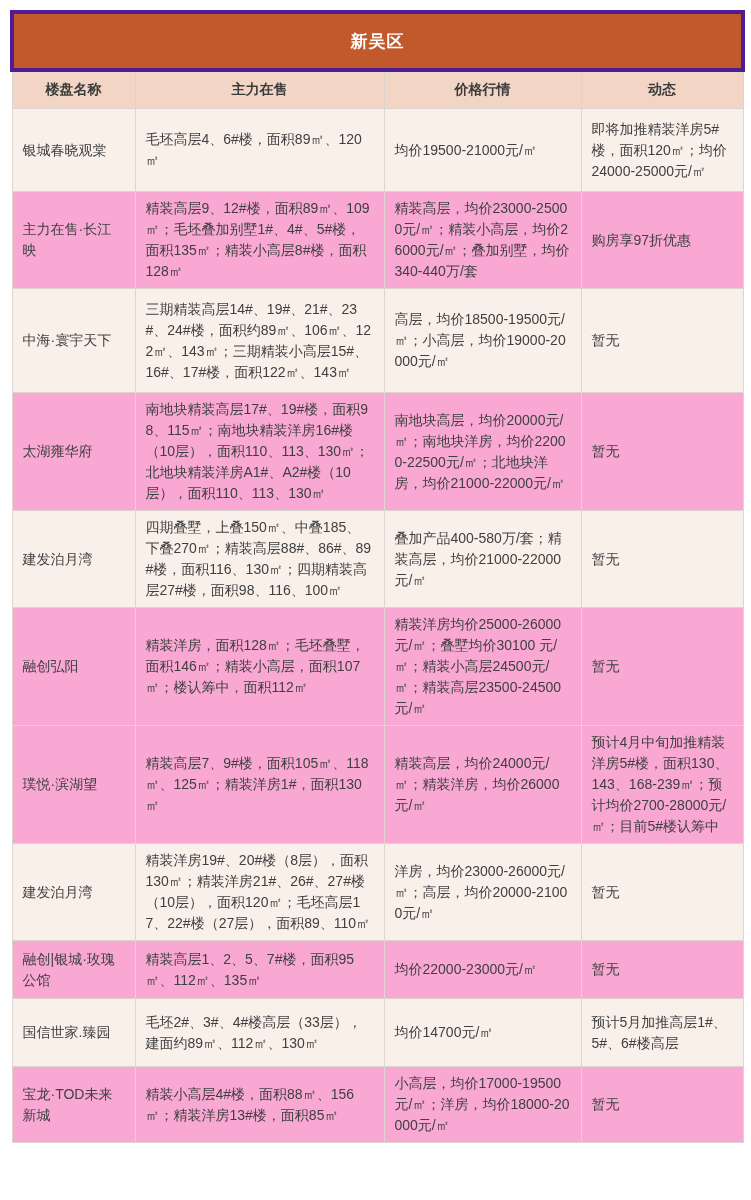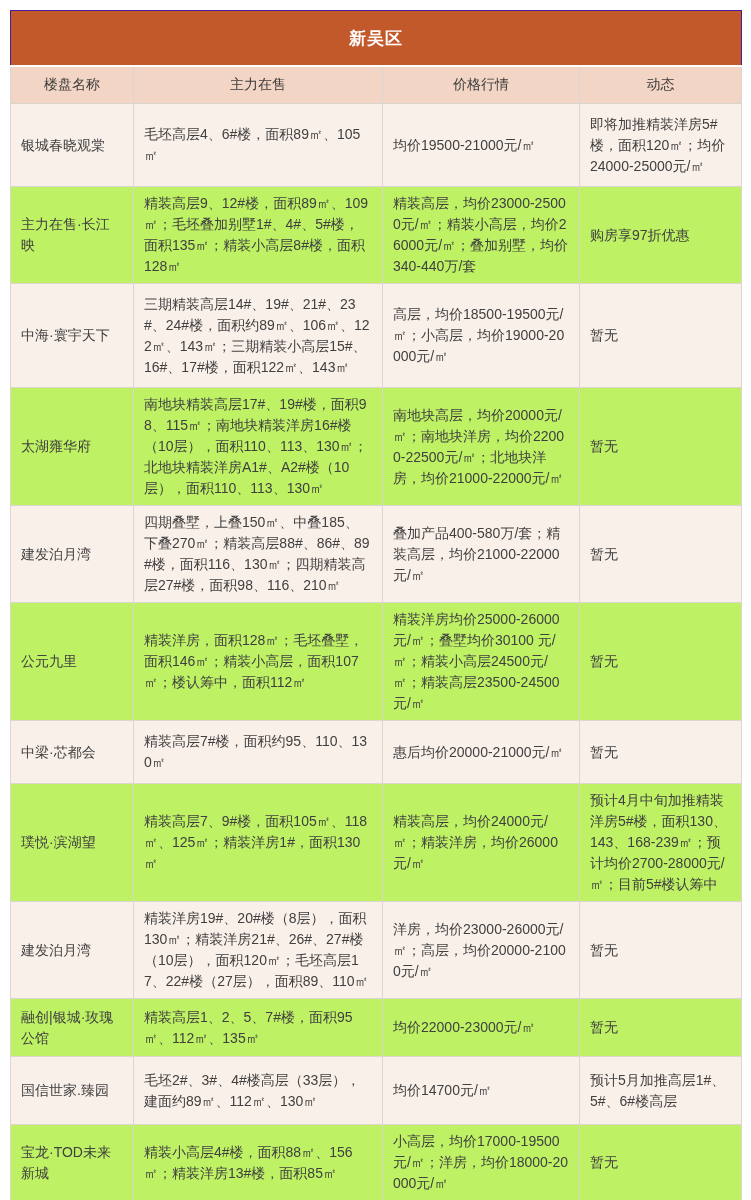--- a/index.html
+++ b/index.html
@@ -21,37 +21,37 @@
   }
   th.title-cell {
     background: #c2592a;
     color: #ffffff;
     height: 52px;
     font-size: 17px;
     font-weight: bold;
     text-align: center;
     vertical-align: middle;
     letter-spacing: 1px;
-    border: 1px solid #4c1d95;
+    border: 4px solid #4c1d95;
   }
   tr.colhead th {
     background: #f2d5c4;
     height: 34px;
     font-size: 14px;
-    font-weight: normal;
+    font-weight: bold;
     text-align: center;
     vertical-align: middle;
     color: #3c3c3c;
     border: 1px solid #dcd4ce;
     border-top: 2px solid #ffffff;
     margin-top: 13px;
   }
   td {
     border: 1px solid #ddd6d0;
-    background: #bef264;
+    background: #f9a8d4;
     padding: 6px 10px;
     font-size: 14px;
     line-height: 21px;
     vertical-align: middle;
     text-align: left;
     word-break: break-all;
     box-sizing: border-box;
   }
   tr.alt td { background: #faf0ea; }
   td.name { }
@@ -74,21 +74,21 @@
       <tr class="colhead">
         <th>楼盘名称</th>
         <th>主力在售</th>
         <th>价格行情</th>
         <th>动态</th>
       </tr>
     </thead>
     <tbody id="tbody">
         <tr class="alt" style="height: 83px;">
     <td class="name">银城春晓观棠</td>
-    <td>毛坯高层4、6#楼，面积89㎡、105㎡</td>
+    <td>毛坯高层4、6#楼，面积89㎡、120㎡</td>
     <td>均价19500-21000元/㎡</td>
     <td>即将加推精装洋房5#楼，面积120㎡；均价24000-25000元/㎡</td>
   </tr>
         <tr style="height: 92px;">
     <td class="name">主力在售·长江映</td>
     <td>精装高层9、12#楼，面积89㎡、109㎡；毛坯叠加别墅1#、4#、5#楼，面积135㎡；精装小高层8#楼，面积128㎡</td>
     <td>精装高层，均价23000-25000元/㎡；精装小高层，均价26000元/㎡；叠加别墅，均价340-440万/套</td>
     <td>购房享97折优惠</td>
   </tr>
         <tr class="alt" style="height: 104px;">
@@ -98,34 +98,28 @@
     <td>暂无</td>
   </tr>
         <tr style="height: 108px;">
     <td class="name">太湖雍华府</td>
     <td>南地块精装高层17#、19#楼，面积98、115㎡；南地块精装洋房16#楼（10层），面积110、113、130㎡；北地块精装洋房A1#、A2#楼（10层），面积110、113、130㎡</td>
     <td>南地块高层，均价20000元/㎡；南地块洋房，均价22000-22500元/㎡；北地块洋房，均价21000-22000元/㎡</td>
     <td>暂无</td>
   </tr>
         <tr class="alt" style="height: 96px;">
     <td class="name">建发泊月湾</td>
-    <td>四期叠墅，上叠150㎡、中叠185、下叠270㎡；精装高层88#、86#、89#楼，面积116、130㎡；四期精装高层27#楼，面积98、116、210㎡</td>
+    <td>四期叠墅，上叠150㎡、中叠185、下叠270㎡；精装高层88#、86#、89#楼，面积116、130㎡；四期精装高层27#楼，面积98、116、100㎡</td>
     <td>叠加产品400-580万/套；精装高层，均价21000-22000元/㎡</td>
     <td>暂无</td>
   </tr>
         <tr style="height: 94px;">
-    <td class="name">公元九里</td>
+    <td class="name">融创弘阳</td>
     <td>精装洋房，面积128㎡；毛坯叠墅，面积146㎡；精装小高层，面积107㎡；楼认筹中，面积112㎡</td>
     <td>精装洋房均价25000-26000元/㎡；叠墅均价30100 元/㎡；精装小高层24500元/㎡；精装高层23500-24500元/㎡</td>
-    <td>暂无</td>
-  </tr>
-        <tr class="alt" style="height: 63px;">
-    <td class="name">中梁·芯都会</td>
-    <td>精装高层7#楼，面积约95、110、130㎡</td>
-    <td>惠后均价20000-21000元/㎡</td>
     <td>暂无</td>
   </tr>
         <tr style="height: 105px;">
     <td class="name">璞悦·滨湖望</td>
     <td>精装高层7、9#楼，面积105㎡、118㎡、125㎡；精装洋房1#，面积130㎡</td>
     <td>精装高层，均价24000元/㎡；精装洋房，均价26000元/㎡</td>
     <td>预计4月中旬加推精装洋房5#楼，面积130、143、168-239㎡；预计均价2700-28000元/㎡；目前5#楼认筹中</td>
   </tr>
         <tr class="alt" style="height: 94px;">
     <td class="name">建发泊月湾</td>

